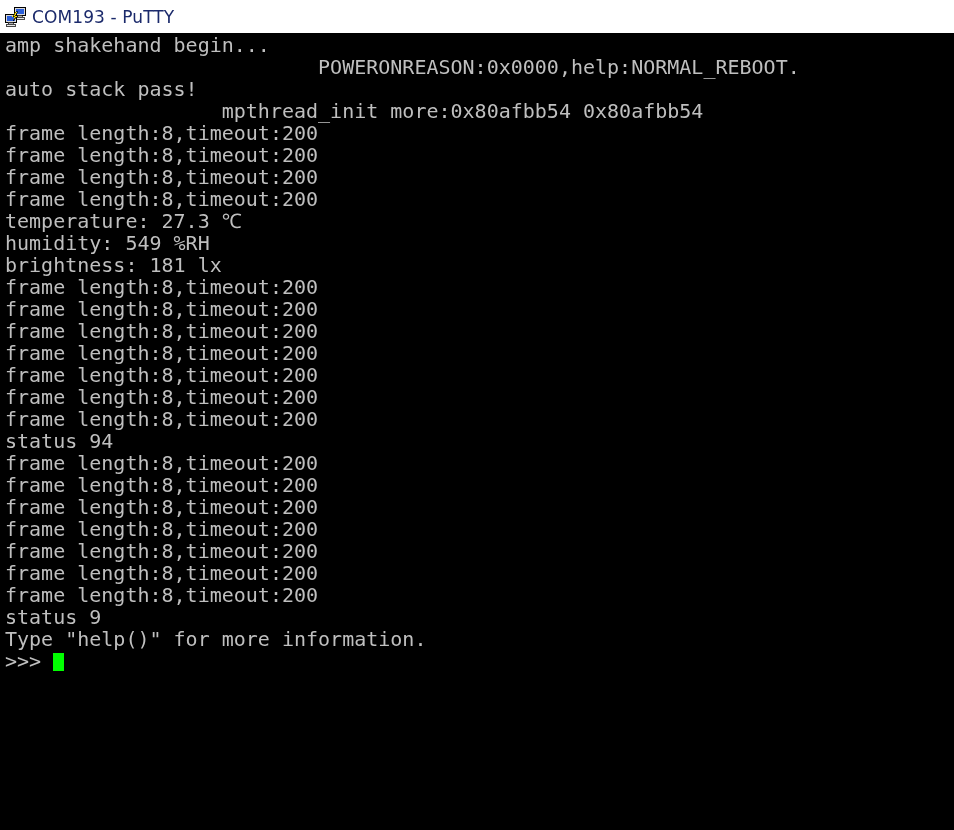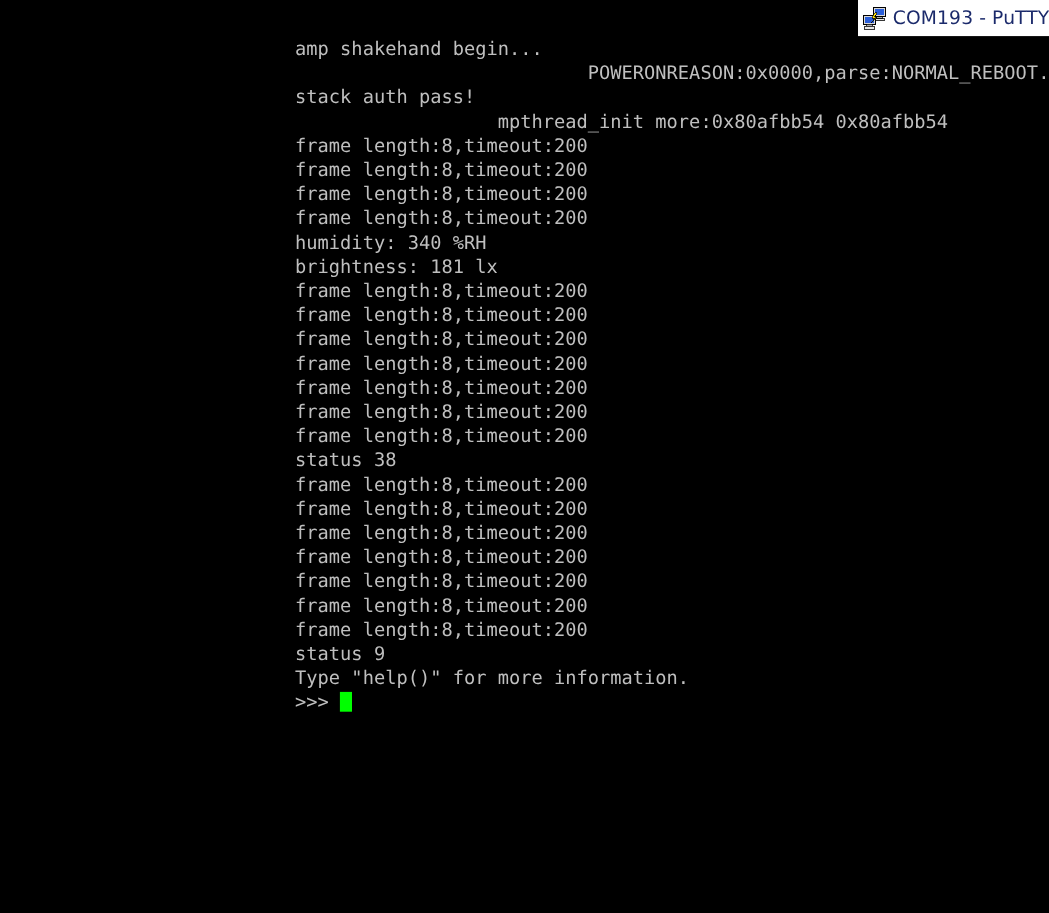--- a/index.html
+++ b/index.html
@@ -15,21 +15,20 @@
     font-family: "Liberation Sans", sans-serif;
   }
 
   #app-window {
     width: 954px;
     height: 830px;
     display: flex;
     flex-direction: column;
     background: #000000;
     position: relative;
-    align-items: flex-end;
   }
 
   
   #title-bar {
     height: 33px;
     min-height: 33px;
     background: #ffffff;
     display: flex;
     align-items: center;
     padding-left: 4px;
@@ -59,21 +58,21 @@
     overflow: hidden;
     padding: 0;
     position: relative;
   }
   #terminal-lines {
     display: block;
     padding-top: 1px;
   }
   .term-line {
     font-family: "DejaVu Sans Mono", "Liberation Mono", monospace;
-    font-size: 17px;
+    font-size: 20px;
     line-height: 22px;
     height: 22px;
     color: #bfbfbf;
     white-space: pre;
     letter-spacing: 0px;
     padding-left: 5px;
     box-sizing: border-box;
   }
   .term-line.prompt-line {
     position: relative;
@@ -105,37 +104,38 @@
       <rect x="2" y="18" width="9" height="2.5" fill="#e8e8e8" stroke="#000000" stroke-width="0.7"></rect>
 
       <path d="M11.5 5.5 L8.5 10.5 L11 10.5 L8.5 14.5 L13.5 9.5 L11 9.5 L13.5 5.5 Z" fill="#ffe000" stroke="#000000" stroke-width="0.6"></path>
     </svg>
     <span id="title-bar-text">COM193 - PuTTY</span>
   </div>
 
   <div id="terminal">
     <div id="terminal-lines" style="color: rgb(191, 191, 191);">
         <div class="term-line">amp shakehand begin...</div>
-        <div class="term-line">                          POWERONREASON:0x0000,parse:NORMAL_REBOOT.</div>
-        <div class="term-line">stack auth pass!</div>
+        <div class="term-line">                          POWERONREASON:0x0000,help:NORMAL_REBOOT.</div>
+        <div class="term-line">auto stack pass!</div>
         <div class="term-line">                  mpthread_init more:0x80afbb54 0x80afbb54</div>
         <div class="term-line">frame length:8,timeout:200</div>
         <div class="term-line">frame length:8,timeout:200</div>
         <div class="term-line">frame length:8,timeout:200</div>
         <div class="term-line">frame length:8,timeout:200</div>
-        <div class="term-line">humidity: 340 %RH</div>
+        <div class="term-line">temperature: 27.3 ℃</div>
+        <div class="term-line">humidity: 549 %RH</div>
         <div class="term-line">brightness: 181 lx</div>
         <div class="term-line">frame length:8,timeout:200</div>
         <div class="term-line">frame length:8,timeout:200</div>
         <div class="term-line">frame length:8,timeout:200</div>
         <div class="term-line">frame length:8,timeout:200</div>
         <div class="term-line">frame length:8,timeout:200</div>
         <div class="term-line">frame length:8,timeout:200</div>
         <div class="term-line">frame length:8,timeout:200</div>
-        <div class="term-line">status 38</div>
+        <div class="term-line">status 94</div>
         <div class="term-line">frame length:8,timeout:200</div>
         <div class="term-line">frame length:8,timeout:200</div>
         <div class="term-line">frame length:8,timeout:200</div>
         <div class="term-line">frame length:8,timeout:200</div>
         <div class="term-line">frame length:8,timeout:200</div>
         <div class="term-line">frame length:8,timeout:200</div>
         <div class="term-line">frame length:8,timeout:200</div>
         <div class="term-line">status 9</div>
         <div class="term-line">Type "help()" for more information.</div>
         <div class="term-line prompt-line"><span>&gt;&gt;&gt; </span><span id="cursor-block" style="background: rgb(0, 255, 0);"></span></div>

